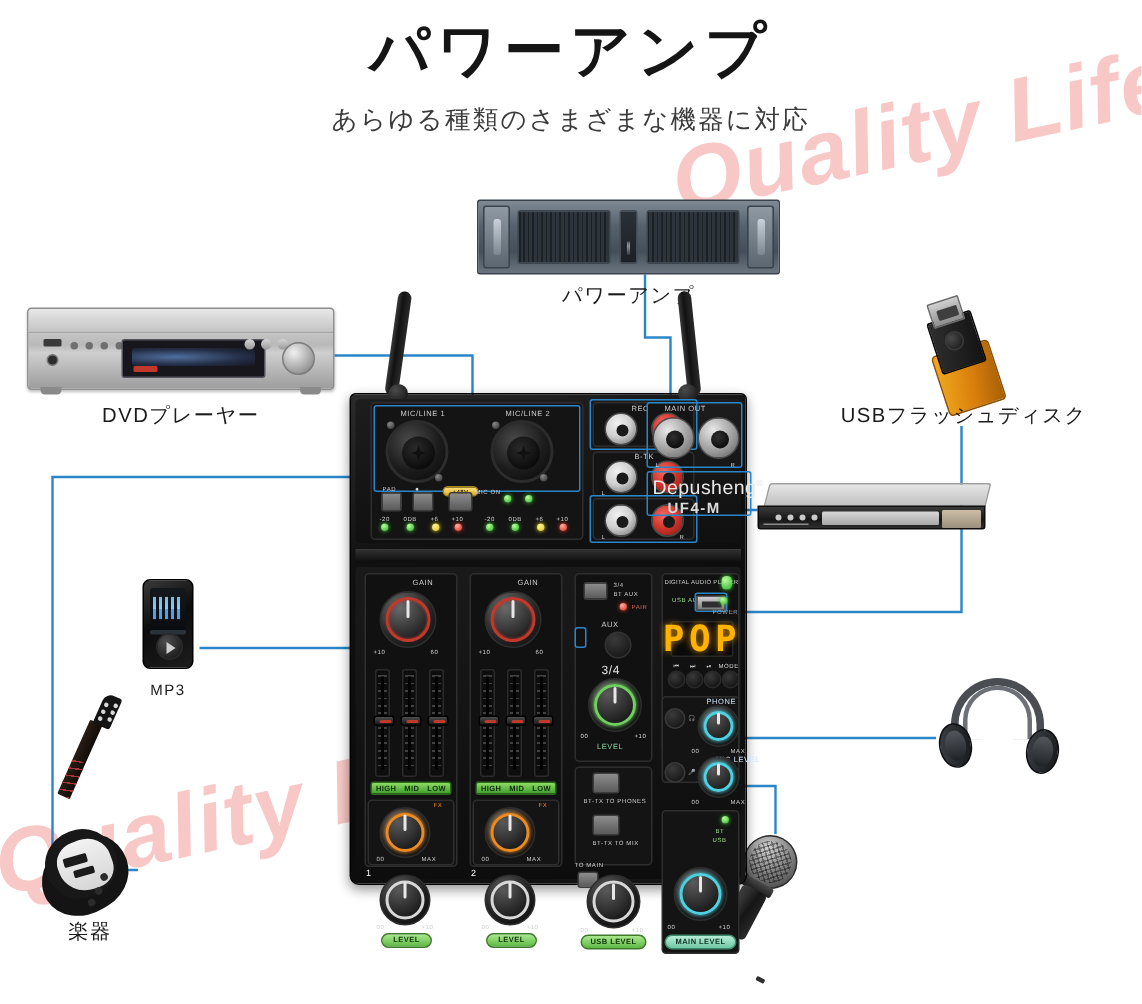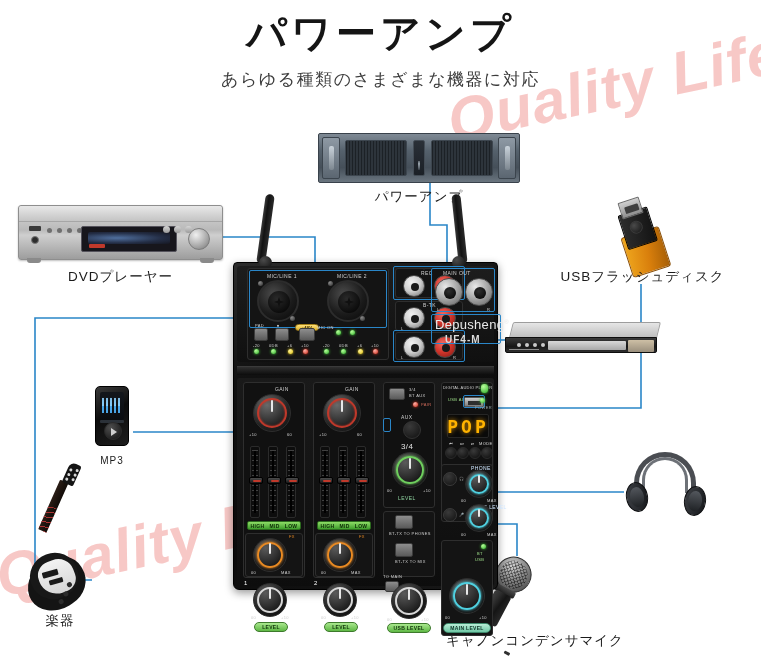--- a/index.html
+++ b/index.html
@@ -247,21 +247,21 @@
   
   .led{position:absolute;width:5px;height:5px;border-radius:50%;}
   .led.g{background:radial-gradient(circle at 35% 30%,#b7ff9a,#2fae2a);box-shadow:0 0 3px #45d03a;}
   .led.y{background:radial-gradient(circle at 35% 30%,#fff29a,#e0c412);box-shadow:0 0 3px #e8cf1f;}
   .led.r{background:radial-gradient(circle at 35% 30%,#ffb0a6,#cf2a18);box-shadow:0 0 3px #e2331d;}
 
   
   .lcd{position:absolute;background:#0a0a0a;border:1px solid #262626;border-radius:2px;
     display:flex;align-items:center;justify-content:center;}
   .lcd span{color:#ffb300;font-family:"DejaVu Sans Mono","Liberation Mono",monospace;
-    font-size:18px;font-weight:bold;letter-spacing:3px;text-shadow:0 0 5px rgba(255,170,0,.8);}
+    font-size:24px;font-weight:bold;letter-spacing:3px;text-shadow:0 0 5px rgba(255,170,0,.8);}
 
   .brand{position:absolute;color:#e9e9e9;font-size:13px;letter-spacing:.3px;font-family:"Liberation Sans",sans-serif;}
   .brand sup{font-size:6px;vertical-align:super;}
   .model{position:absolute;color:#dcdcdc;font-size:10px;letter-spacing:1px;font-weight:bold;}
 
   
   .ant{position:absolute;width:9px;background:linear-gradient(90deg,#3a3a3a,#121212 40%,#2b2b2b);border-radius:5px;}
   .ant-b{position:absolute;width:13px;height:13px;border-radius:50%;background:radial-gradient(circle at 35% 30%,#4b4b4b,#0c0c0c);}
 
   
@@ -390,21 +390,20 @@
       <div class="mic-head">
           <div class="mic-mesh"></div>
         </div>
       <div class="mic-collar"></div>
       <div class="mic-body">
           <div class="mic-sw"></div>
         </div>
       <div class="mic-tip"></div>
     </div>
   </div>
-  <div class="dev-label" style="left:420px;top:632px;width:230px;">キャノンコンデンサマイク</div>
 
   <div class="device" id="mp3">
     <div class="mp3-body">
       <div class="mp3-screen">
         <div class="mp3-eq"></div>
         <div class="mp3-eqtop"></div>
       </div>
       <div class="mp3-under"></div>
       <div class="mp3-wheel">
           <div class="mp3-play"></div>

